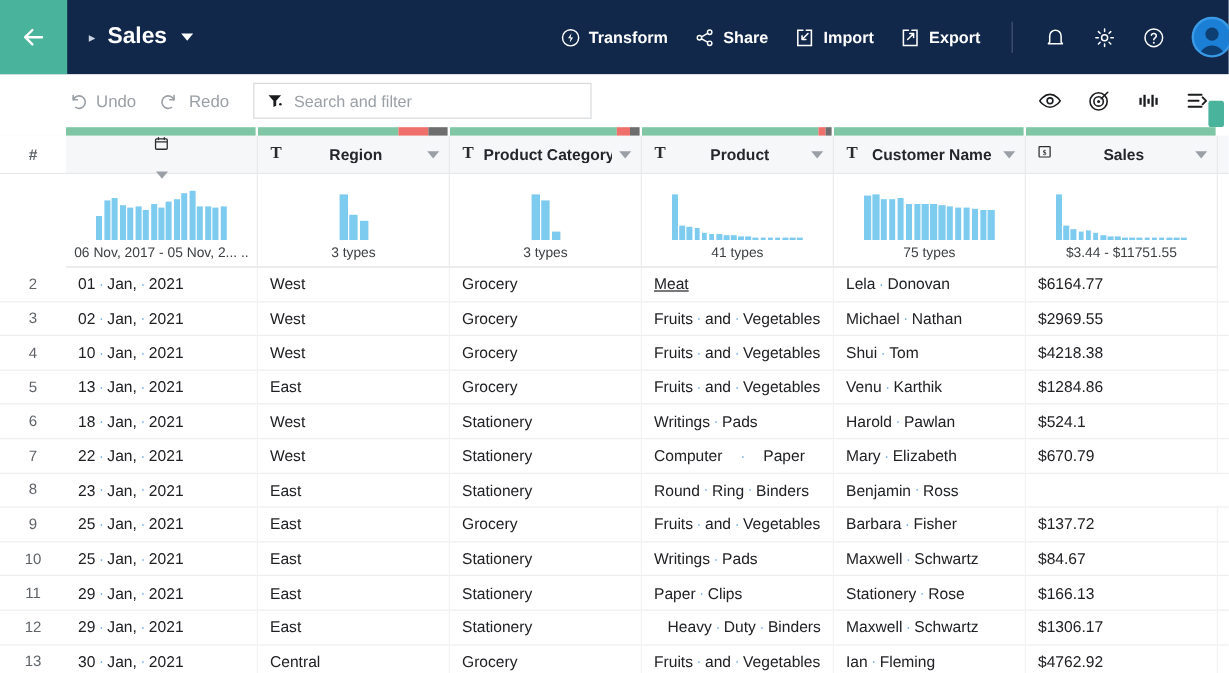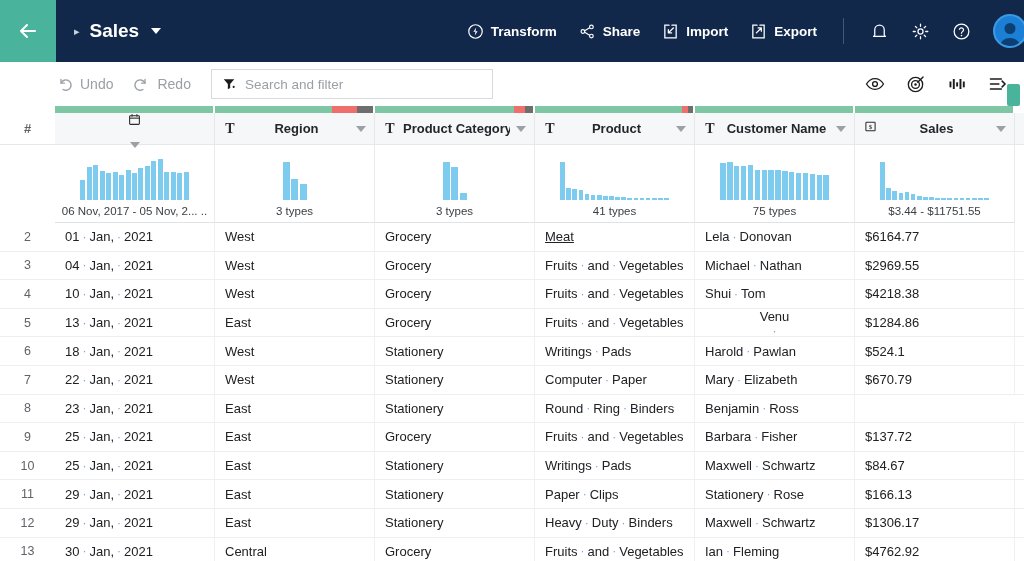--- a/index.html
+++ b/index.html
@@ -461,21 +461,21 @@
         <div class="cell" style="width: 160px;">
           <span>Lela</span>
           <span class="dot">·</span>
           <span>Donovan</span>
         </div>
         <div class="cell" style="width: 160px;">$6164.77</div>
       </div>
       <div class="data-row">
         <div class="cell-idx">3</div>
         <div class="cell date" style="width: 160px;">
-          <span>04</span>
+          <span>02</span>
           <span class="dot">·</span>
           <span>Jan,</span>
           <span class="dot">·</span>
           <span>2021</span>
         </div>
         <div class="cell" style="width: 160px;">West</div>
         <div class="cell" style="width: 160px;">Grocery</div>
         <div class="cell" style="width: 160px;">
           <span>Fruits</span>
           <span class="dot">·</span>
@@ -526,21 +526,21 @@
         </div>
         <div class="cell" style="width: 160px;">East</div>
         <div class="cell" style="width: 160px;">Grocery</div>
         <div class="cell" style="width: 160px;">
           <span>Fruits</span>
           <span class="dot">·</span>
           <span>and</span>
           <span class="dot">·</span>
           <span>Vegetables</span>
         </div>
-        <div class="cell" style="width: 160px; flex-direction: column;">
+        <div class="cell" style="width: 160px;">
           <span>Venu</span>
           <span class="dot">·</span>
           <span>Karthik</span>
         </div>
         <div class="cell" style="width: 160px;">$1284.86</div>
       </div>
       <div class="data-row">
         <div class="cell-idx">6</div>
         <div class="cell date" style="width: 160px;">
           <span>18</span>
@@ -567,21 +567,21 @@
         <div class="cell-idx">7</div>
         <div class="cell date" style="width: 160px;">
           <span>22</span>
           <span class="dot">·</span>
           <span>Jan,</span>
           <span class="dot">·</span>
           <span>2021</span>
         </div>
         <div class="cell" style="width: 160px;">West</div>
         <div class="cell" style="width: 160px;">Stationery</div>
-        <div class="cell" style="width: 160px;">
+        <div class="cell" style="width: 160px; gap: 12px;">
           <span>Computer</span>
           <span class="dot">·</span>
           <span>Paper</span>
         </div>
         <div class="cell" style="width: 160px;">
           <span>Mary</span>
           <span class="dot">·</span>
           <span>Elizabeth</span>
         </div>
         <div class="cell" style="width: 160px;">$670.79</div>
@@ -685,21 +685,21 @@
         <div class="cell-idx">12</div>
         <div class="cell date" style="width: 160px;">
           <span>29</span>
           <span class="dot">·</span>
           <span>Jan,</span>
           <span class="dot">·</span>
           <span>2021</span>
         </div>
         <div class="cell" style="width: 160px;">East</div>
         <div class="cell" style="width: 160px;">Stationery</div>
-        <div class="cell" style="width: 160px;">
+        <div class="cell" style="width: 160px; justify-content: flex-end;">
           <span>Heavy</span>
           <span class="dot">·</span>
           <span>Duty</span>
           <span class="dot">·</span>
           <span>Binders</span>
         </div>
         <div class="cell" style="width: 160px;">
           <span>Maxwell</span>
           <span class="dot">·</span>
           <span>Schwartz</span>

